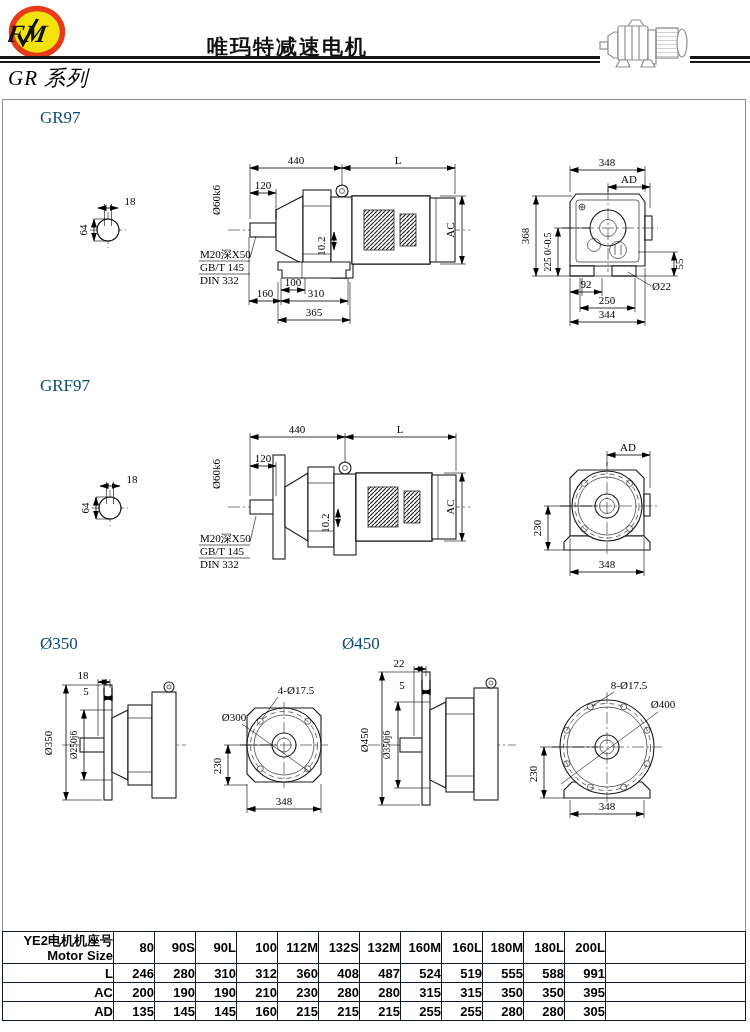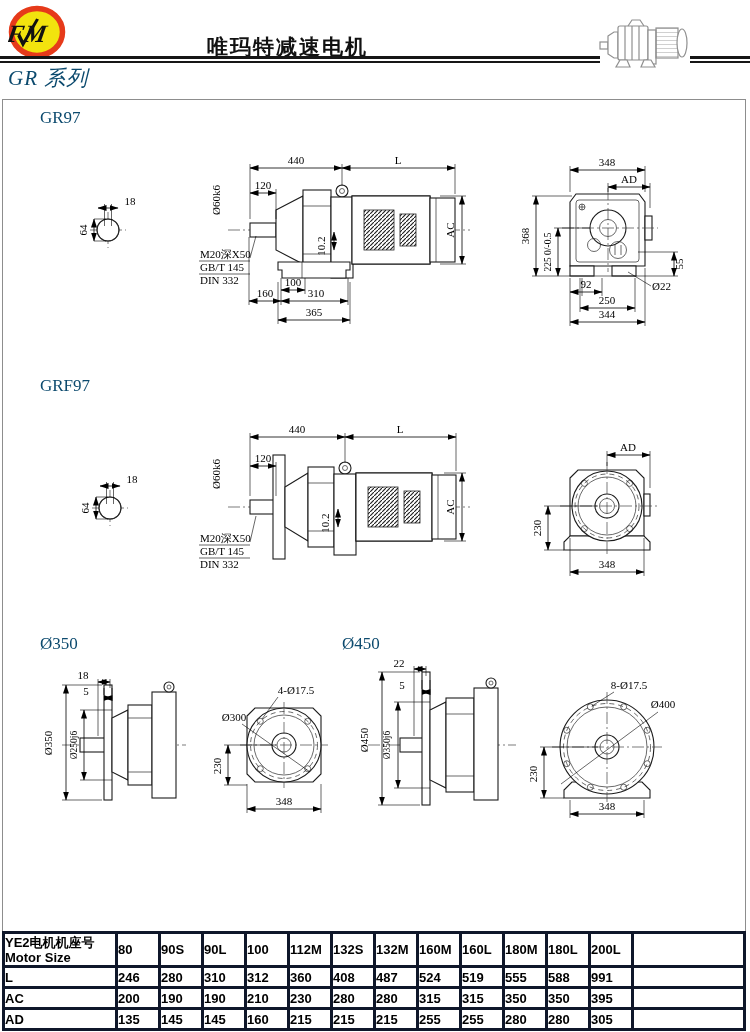--- a/index.html
+++ b/index.html
@@ -2,37 +2,37 @@
 <html><head>
 <meta charset="utf-8">
 <style>
   html,body{margin:0;padding:0;background:#fff;}
   body{width:750px;height:1032px;position:relative;overflow:hidden;
        font-family:"Liberation Sans",sans-serif;color:#000;}
   .abs{position:absolute;}
   
   .brand{font:italic 600 44px "Liberation Serif",serif;color:#1a9136;letter-spacing:3px;}
   .brand-cn{font:bold 21px "Liberation Sans",sans-serif;color:#111;letter-spacing:2px;margin-left:11px;}
-  .series{font:italic 21px "Liberation Serif",serif;color:#0c4a6e;letter-spacing:1px;}
+  .series{font:italic 21px "Liberation Serif",serif;color:#000000;letter-spacing:1px;}
   .rule{background:#161616;}
   
   .content-box{left:2px;top:99px;width:742px;height:832px;border:1px solid #8d8d8d;background:#fff;}
   .sec-title{font:17px "Liberation Serif",serif;color:#0c4a6e;}
   
   .o   {stroke:#1c1c1c;stroke-width:1.1;fill:#fff;}
   .o2  {stroke:#2a2a2a;stroke-width:.7;fill:none;}
   .cl  {stroke:#444;stroke-width:.7;fill:none;stroke-dasharray:12 3 2 3;}
   .bc  {stroke:#444;stroke-width:.8;fill:none;stroke-dasharray:5 4;}
   .dim {stroke:#000;stroke-width:.8;fill:none;marker-start:url(#ar);marker-end:url(#ar);}
   .ext {stroke:#000;stroke-width:.6;fill:none;}
   text.d {font:11px "Liberation Serif",serif;fill:#000;}
   text.ds{font:9.5px "Liberation Serif",serif;fill:#000;}
   
   table.size{border-collapse:collapse;table-layout:fixed;width:744px;background:#fff;}
-  table.size td{border:3px solid #0f172a;text-align:left;vertical-align:middle;
+  table.size td{border:1px solid #0f172a;text-align:right;vertical-align:middle;
     font:bold 13px "Liberation Sans",sans-serif;padding:0;height:18px;line-height:15px;}
   table.size tr:first-child td{height:31px;}
   table.size td.lab{width:110px;}
   table.size td.hd{width:40px;}
   table.size td.fill{width:auto;border-left:1px solid #000;}
   table.size .lab div{line-height:15px;font-size:13px;}
 </style>
 </head>
 <body>
 

